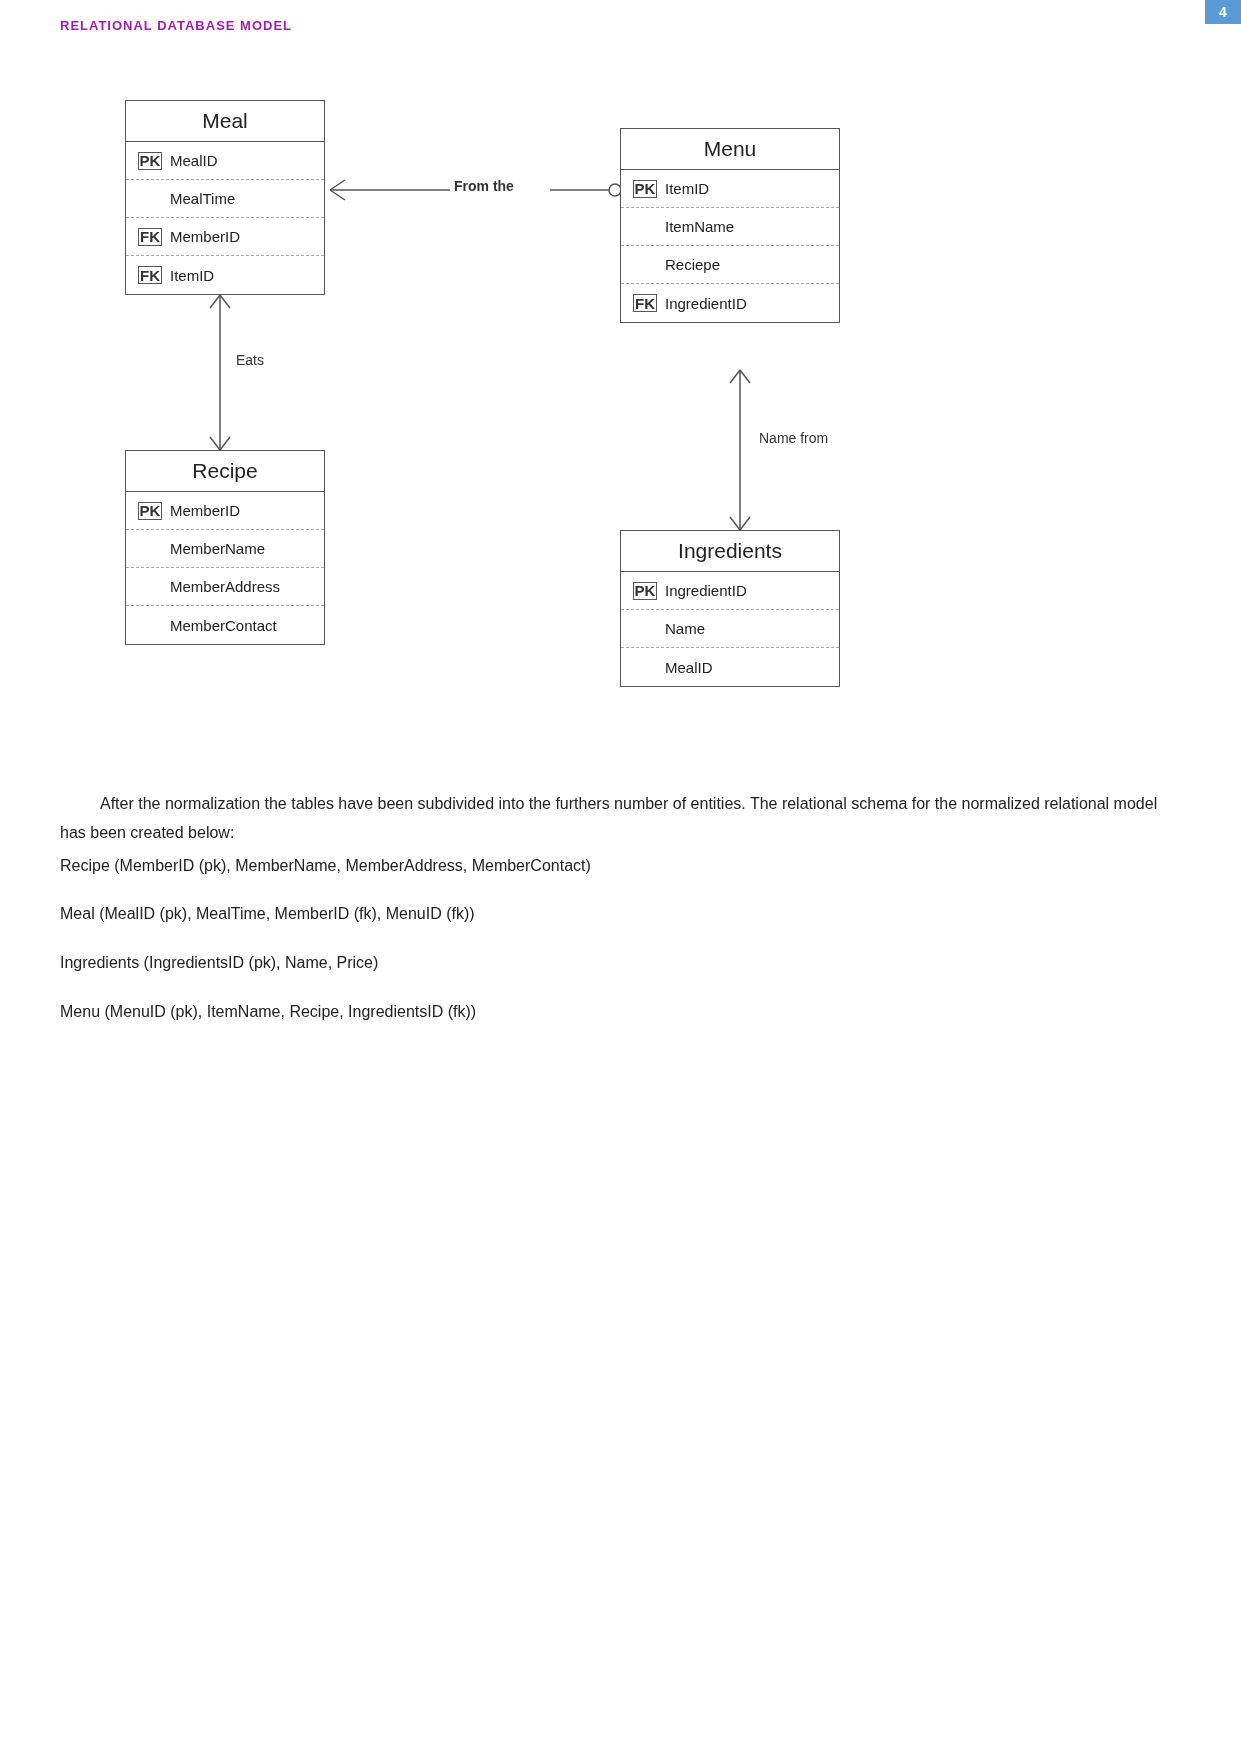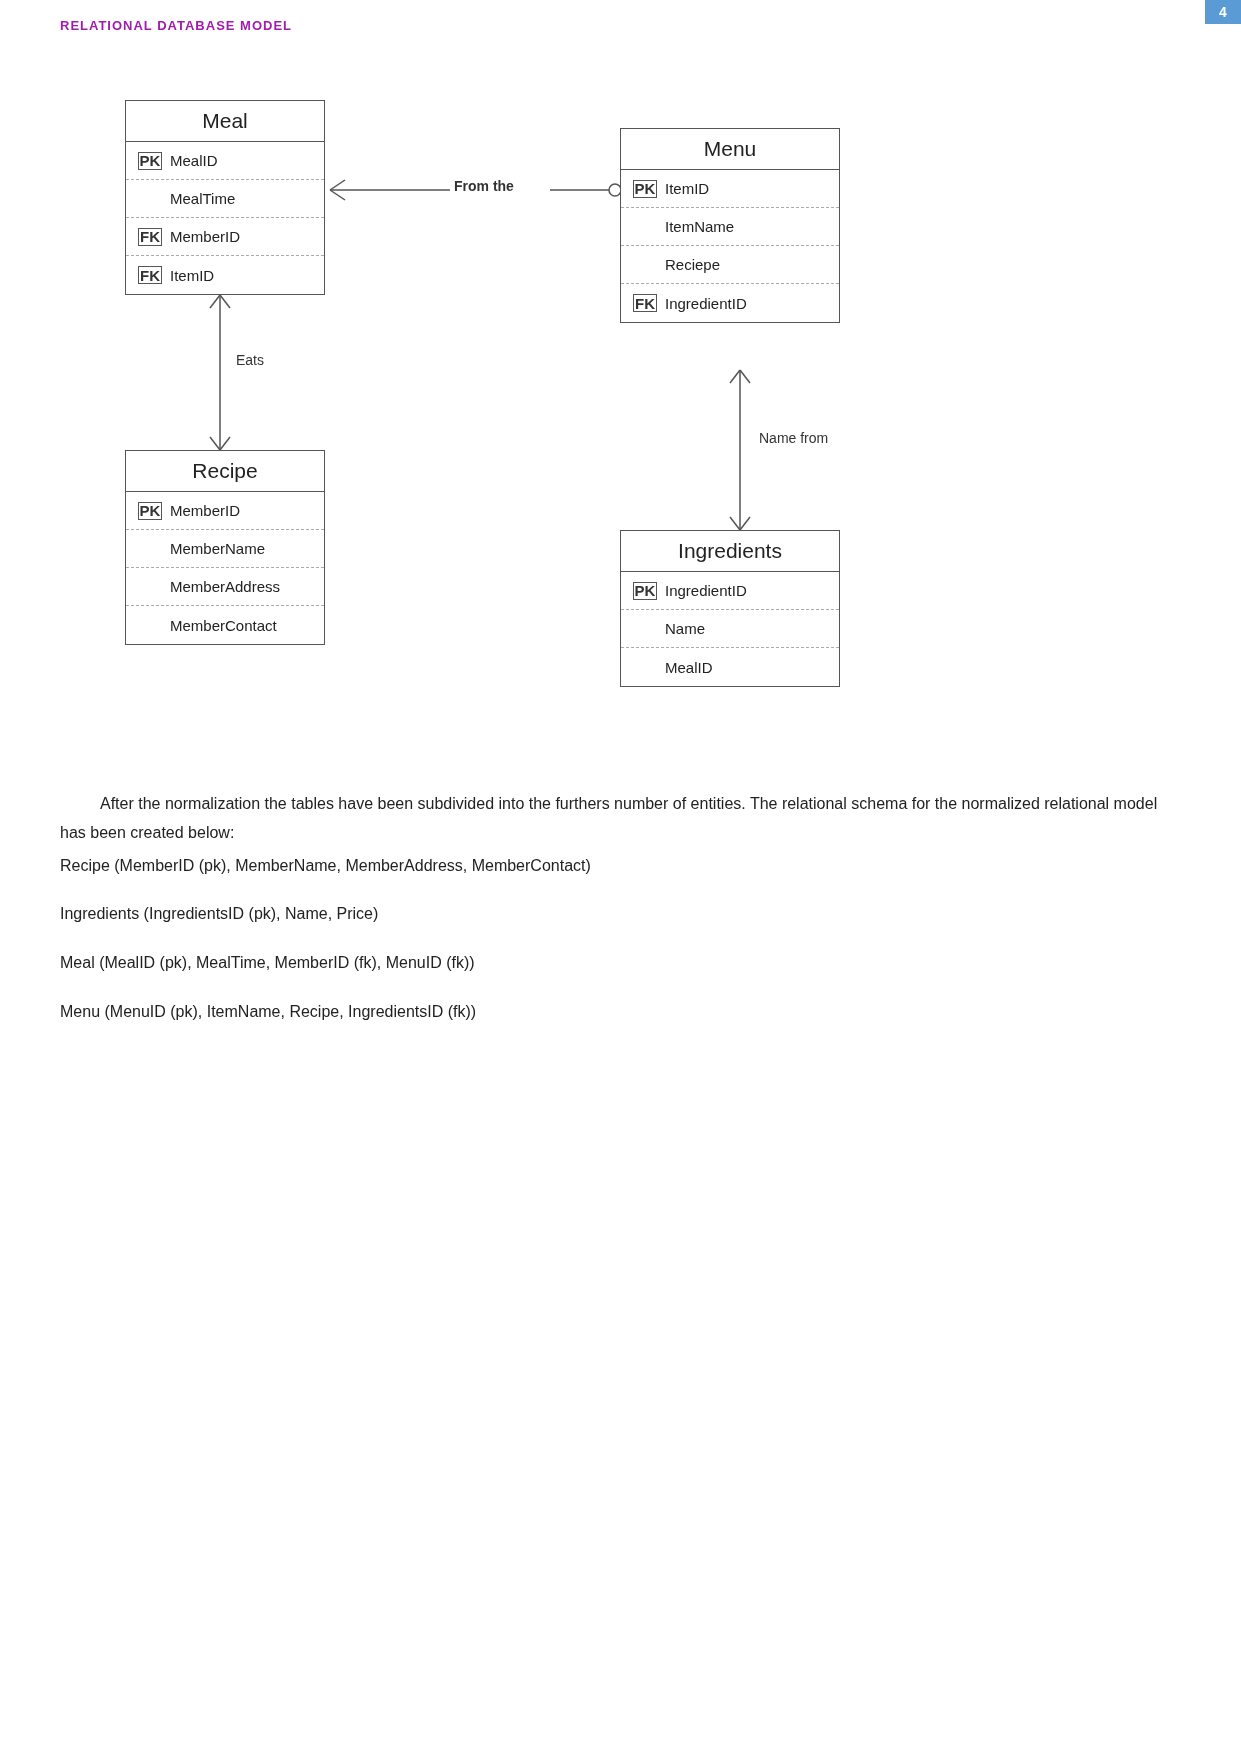--- a/index.html
+++ b/index.html
@@ -245,16 +245,16 @@
       <span class="badge-placeholder"></span>
       <span>MealID</span>
     </div>
   </div>
 
 </div>
 
 <div class="text-content">
   <p>After the normalization the tables have been subdivided into the furthers number of entities. The relational schema for the normalized relational model has been created below:</p>
   <p class="schema-line">Recipe (MemberID (pk), MemberName, MemberAddress, MemberContact)</p>
+  <p class="schema-line">Meal (MealID (pk), MealTime, MemberID (fk), MenuID (fk))</p>
   <p class="schema-line">Ingredients (IngredientsID (pk), Name, Price)</p>
-  <p class="schema-line">Meal (MealID (pk), MealTime, MemberID (fk), MenuID (fk))</p>
   <p class="schema-line">Menu (MenuID (pk), ItemName, Recipe, IngredientsID (fk))</p>
 </div>
 
 </body></html>

